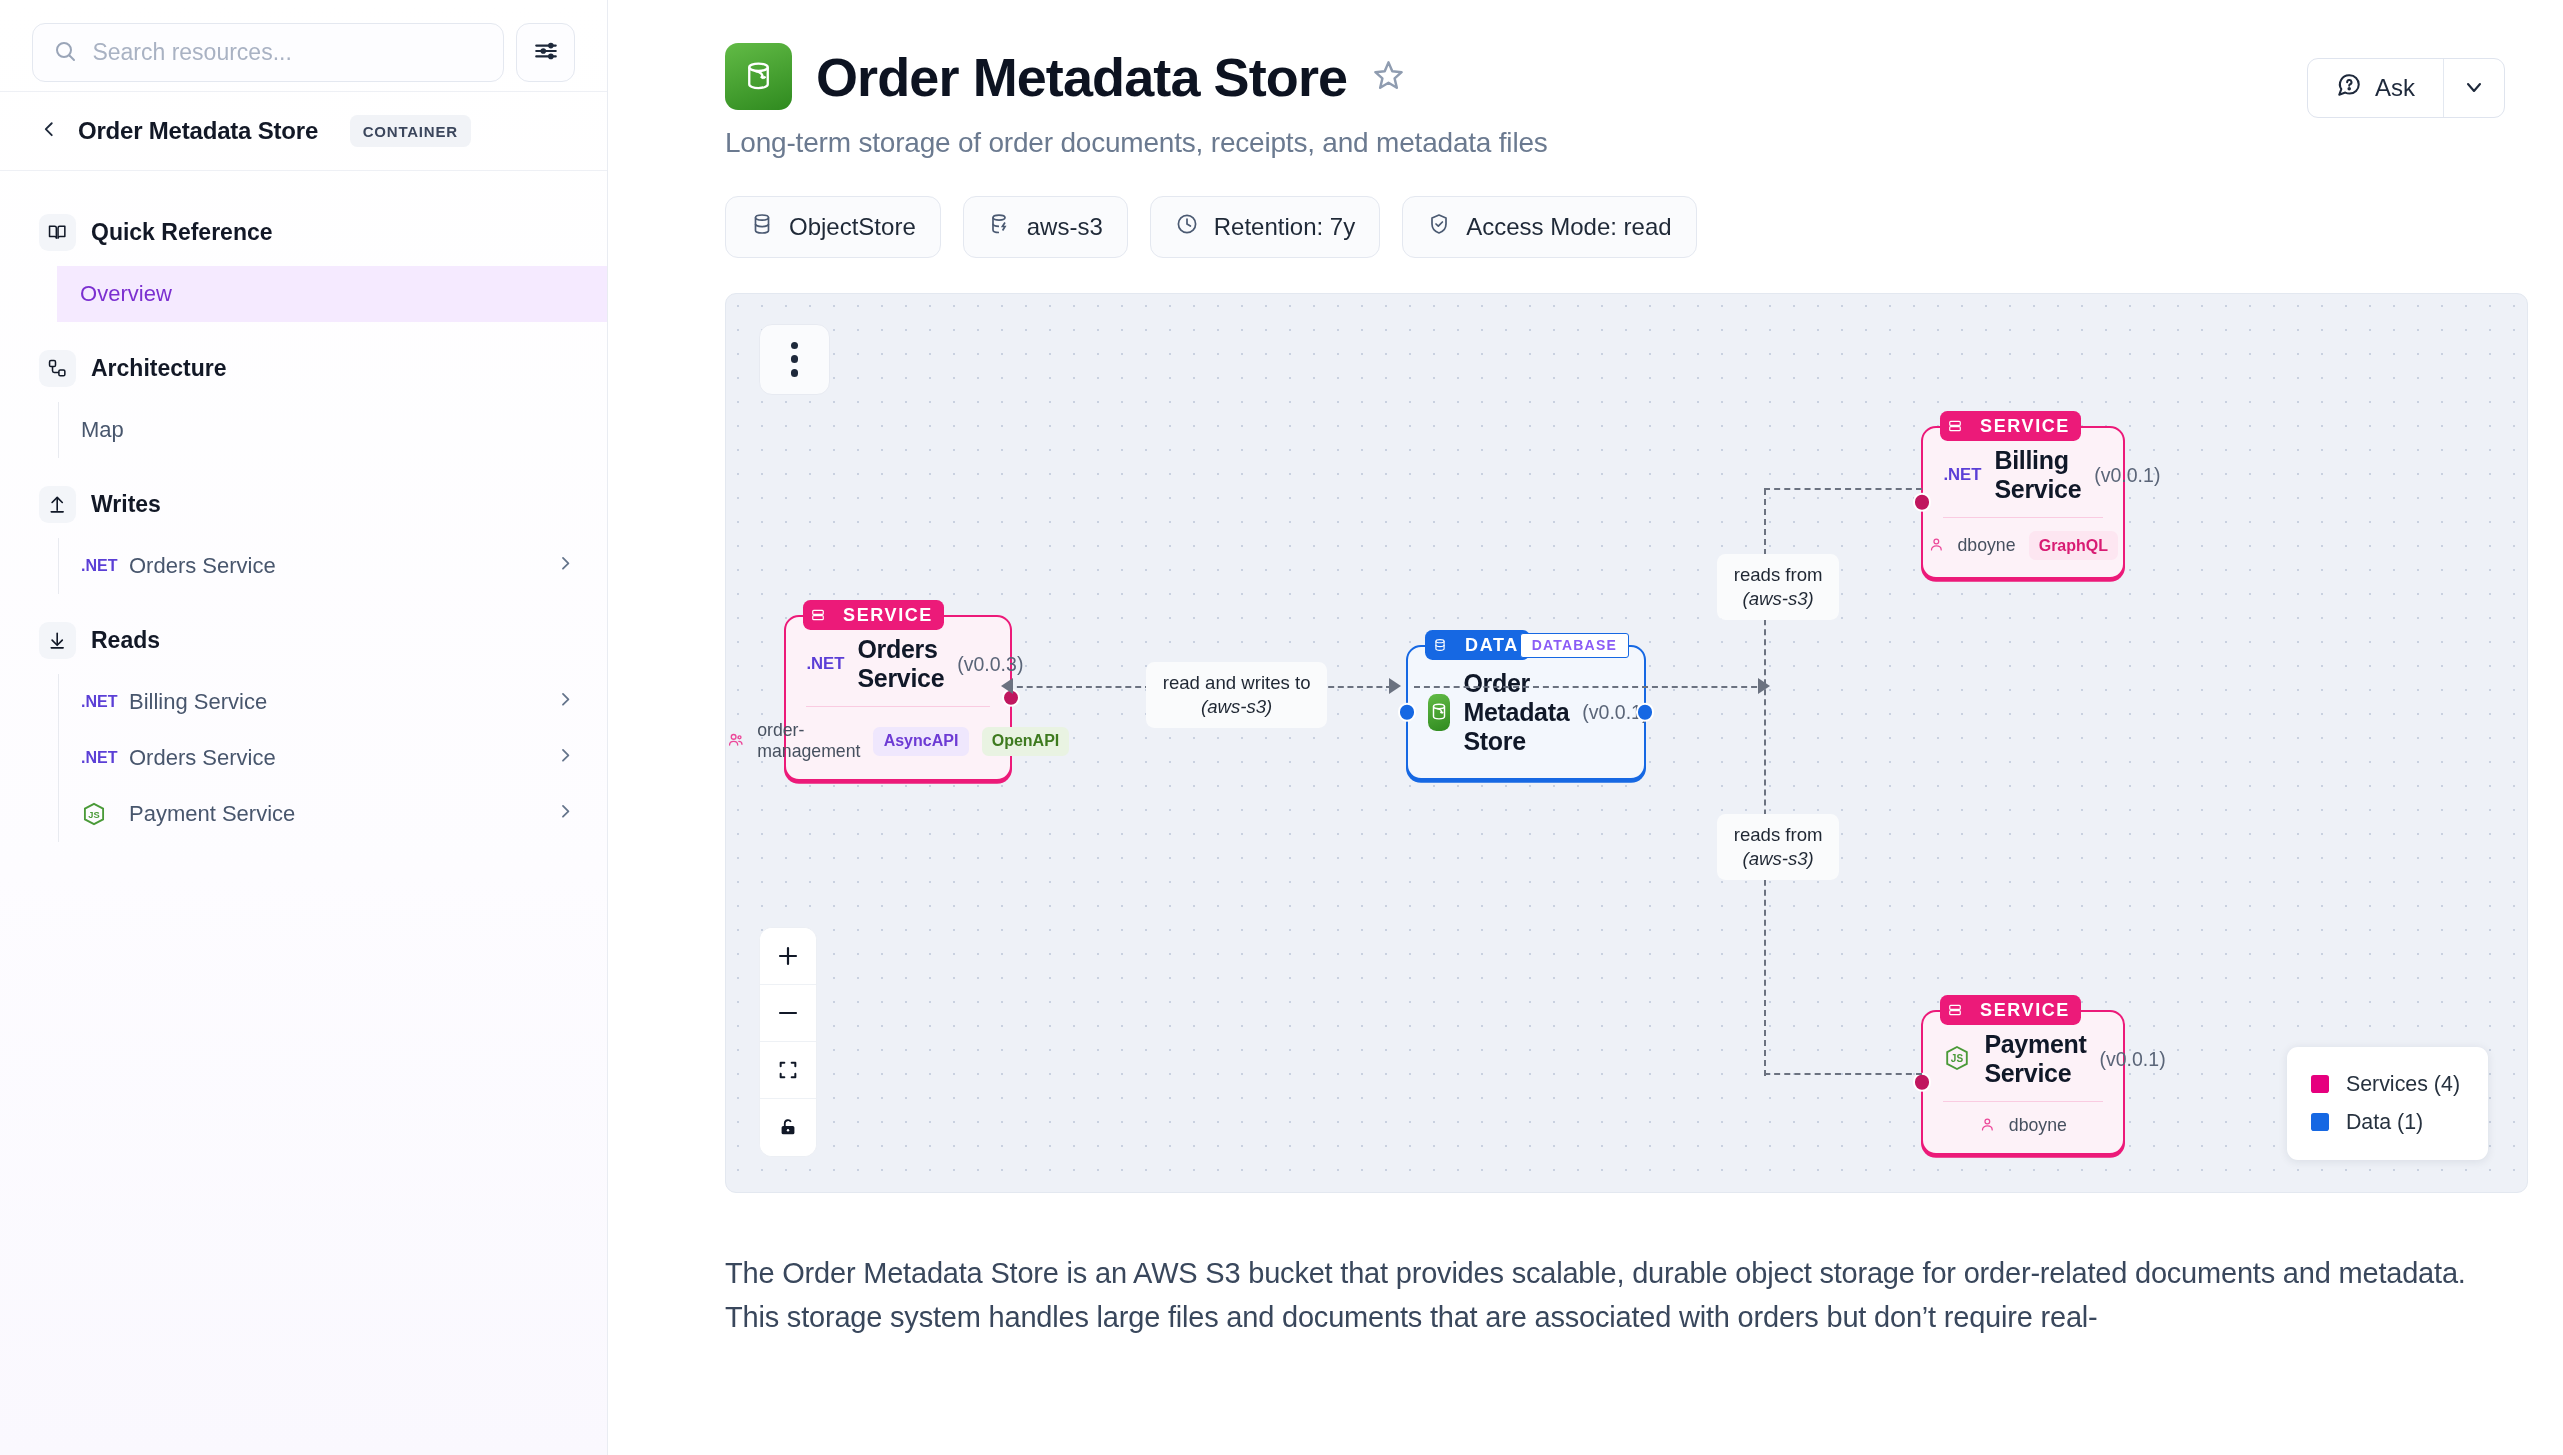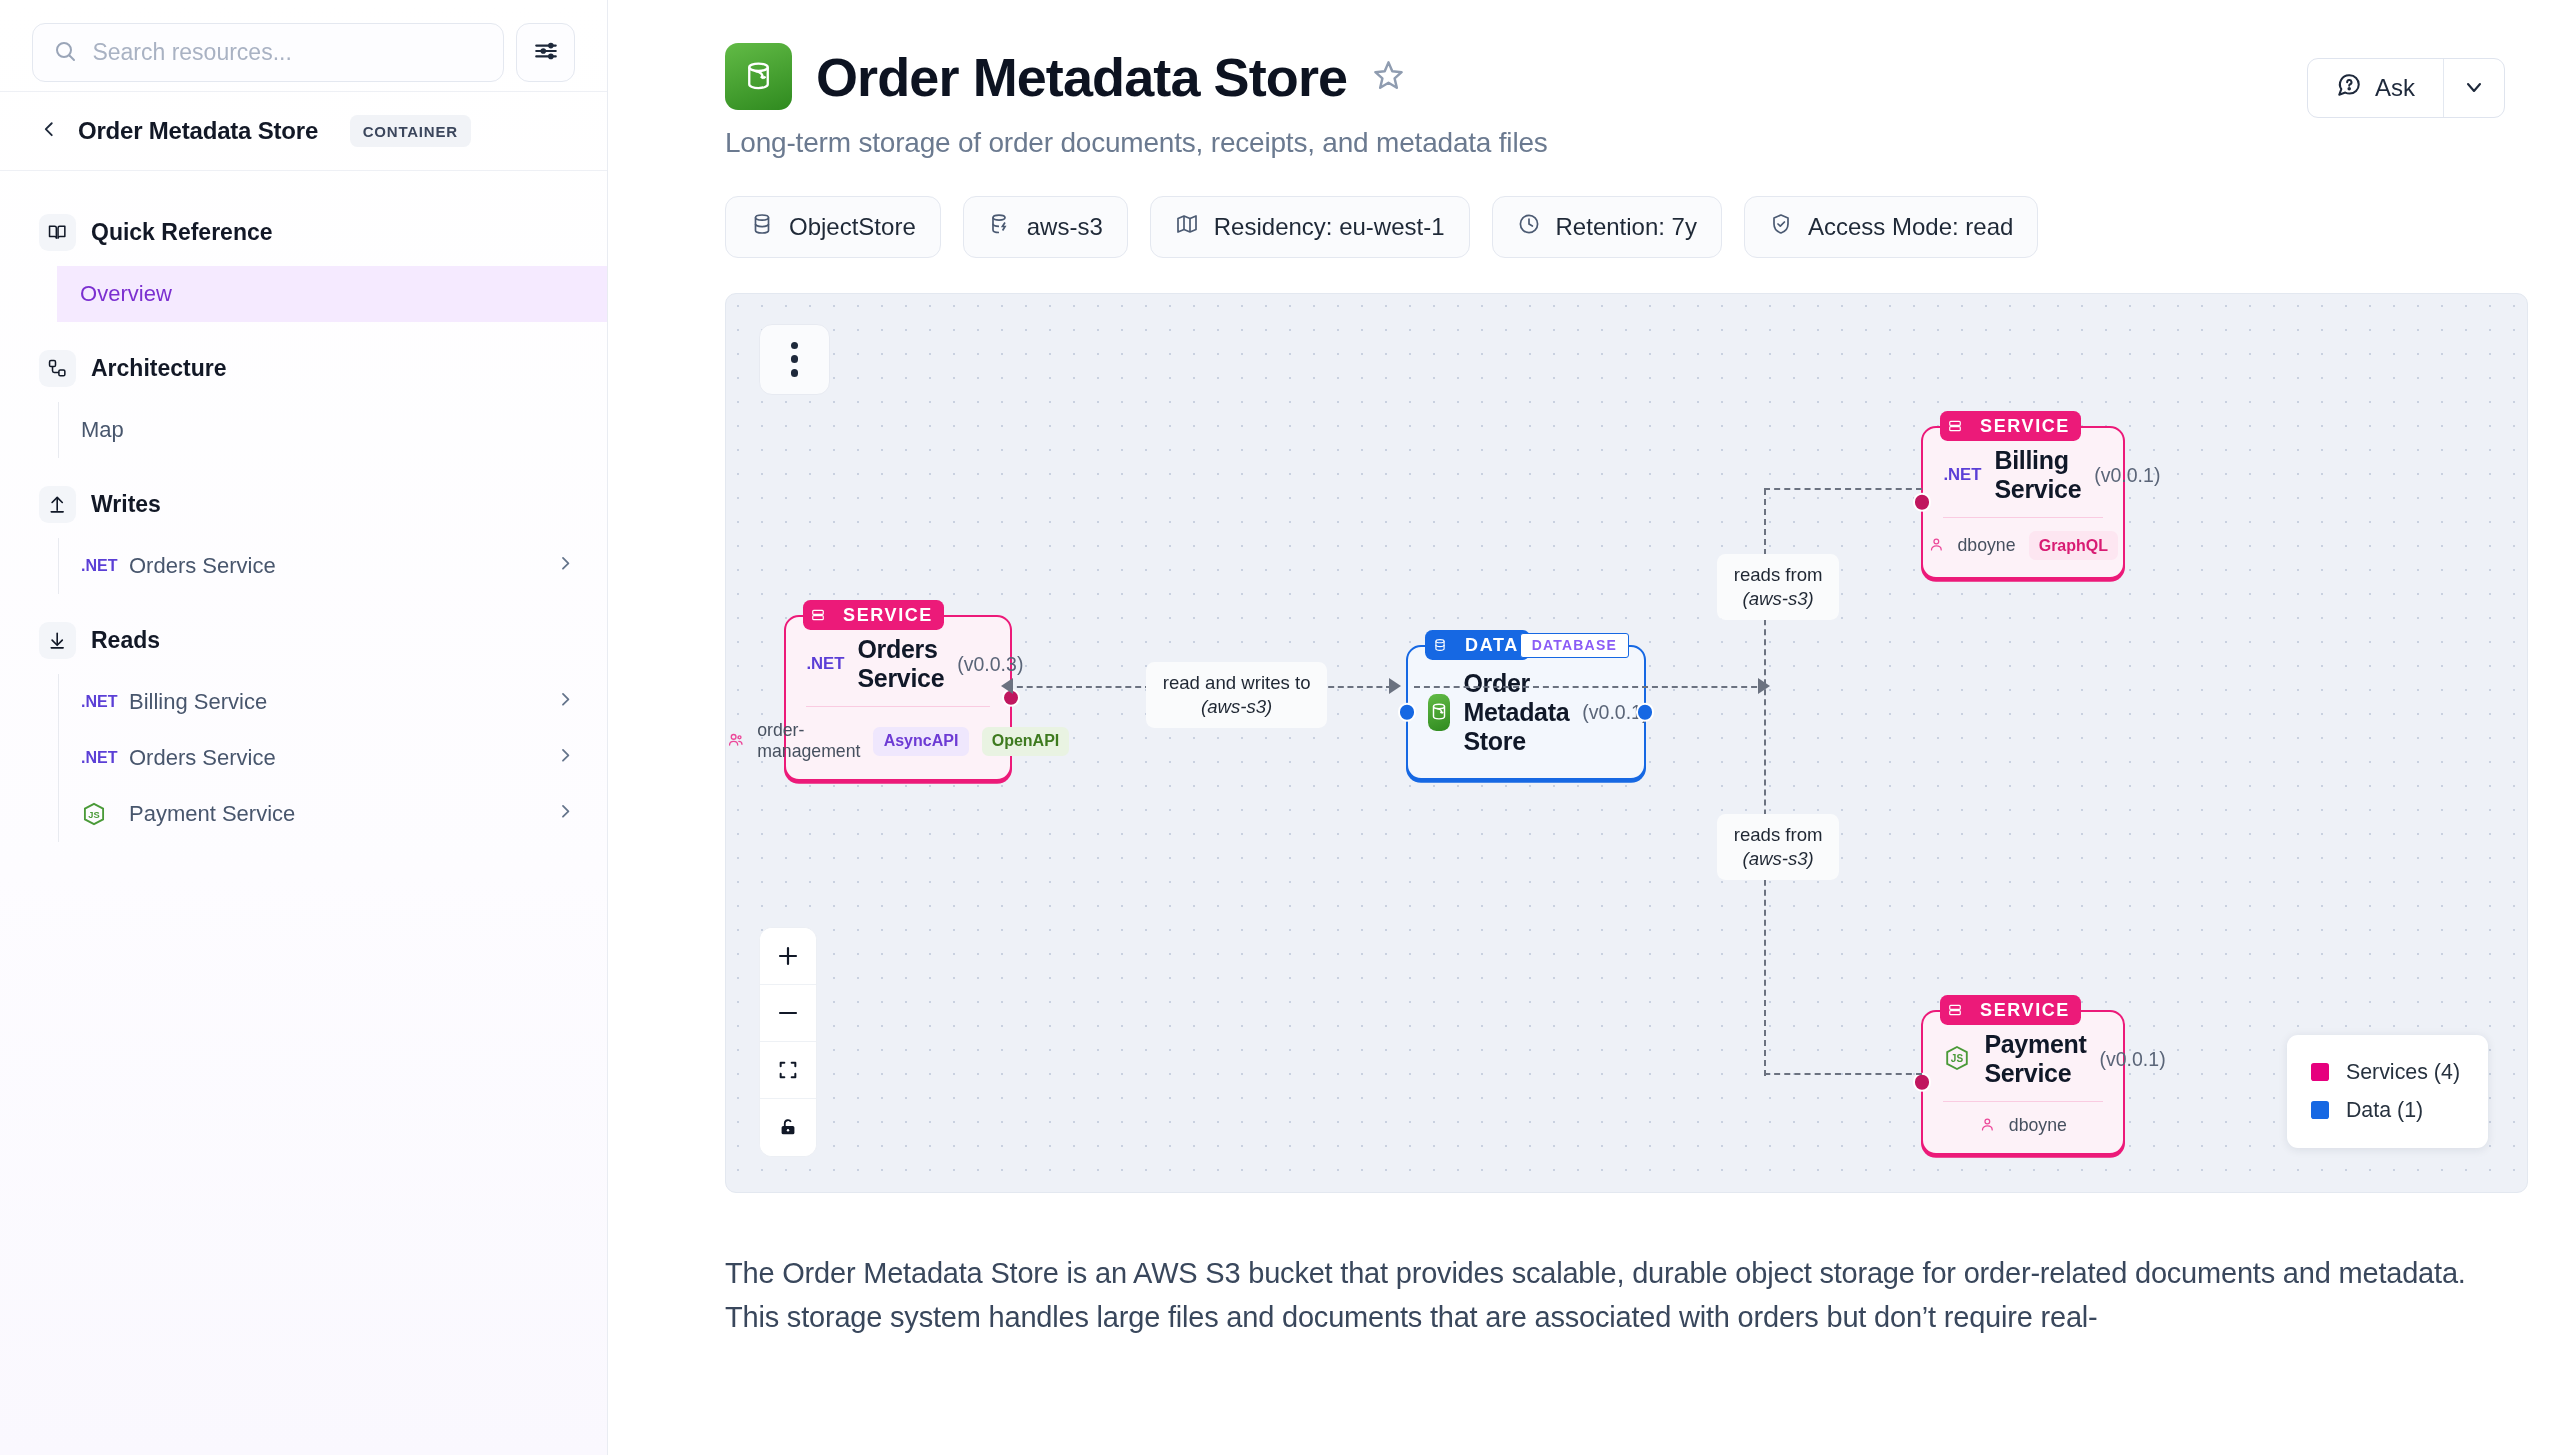--- a/index.html
+++ b/index.html
@@ -142,21 +142,21 @@
     border: 0.9px solid #eceff4; overflow: hidden;
   }
   .zoomctl button {
     display: flex; align-items: center; justify-content: center;
     width: 100%; height: 57px; background: #fff; border: none;
     border-bottom: 0.9px solid #eef1f5; color: #1e293b; font-size: 28px;
   }
   .zoomctl button:last-child { border-bottom: none; }
 
   .legend {
-    position: absolute; right: 39px; bottom: 44px;
+    position: absolute; right: 39px; bottom: 32px;
     background: #fff; border-radius: 11px;
     box-shadow: 0 1.9px 9.3px rgba(20,30,60,.09);
     padding: 18.6px 28px 18.6px 24px;
     text-align: center;
   }
   .legend-row { display: flex; align-items: center; gap: 16.7px; padding: 6.5px 0; }
   .legend-sw { width: 18.6px; height: 18.6px; border-radius: 2.8px; }
   .legend-lb { font-size: 21.4px; color: #27323f; }
 
   
@@ -434,30 +434,20 @@
               <ellipse cx="11" cy="5.6" rx="6" ry="2.5"></ellipse>
               <path d="M5 5.6v12.4c0 1.4 2.7 2.5 6 2.5"></path>
               <path d="M5 11.8c0 1.4 2.7 2.5 6 2.5"></path>
               <path d="M17 10.5l-2.6 4h2.6l-2.4 4"></path>
             </svg>
         </span>
         <span>aws-s3</span>
       </div>
       <div class="chip">
         <span>
-          <svg width="24" height="24" viewBox="0 0 24 24" fill="none" stroke="#4b5a72" stroke-width="1.7" stroke-linejoin="round">
-              <path d="M3 6.5 9 4l6 2.5L21 4v13.5L15 20l-6-2.5L3 20z"></path>
-              <line x1="9" y1="4" x2="9" y2="17.5"></line>
-              <line x1="15" y1="6.5" x2="15" y2="20"></line>
-            </svg>
-        </span>
-        <span>Residency: eu-west-1</span>
-      </div>
-      <div class="chip">
-        <span>
           <svg width="24" height="24" viewBox="0 0 24 24" fill="none" stroke="#4b5a72" stroke-width="1.7" stroke-linecap="round">
               <circle cx="12" cy="12" r="8.6"></circle>
               <polyline points="12 7 12 12 15.4 14"></polyline>
             </svg>
         </span>
         <span>Retention: 7y</span>
       </div>
       <div class="chip">
         <span>
           <svg width="24" height="24" viewBox="0 0 24 24" fill="none" stroke="#4b5a72" stroke-width="1.7" stroke-linecap="round" stroke-linejoin="round">

